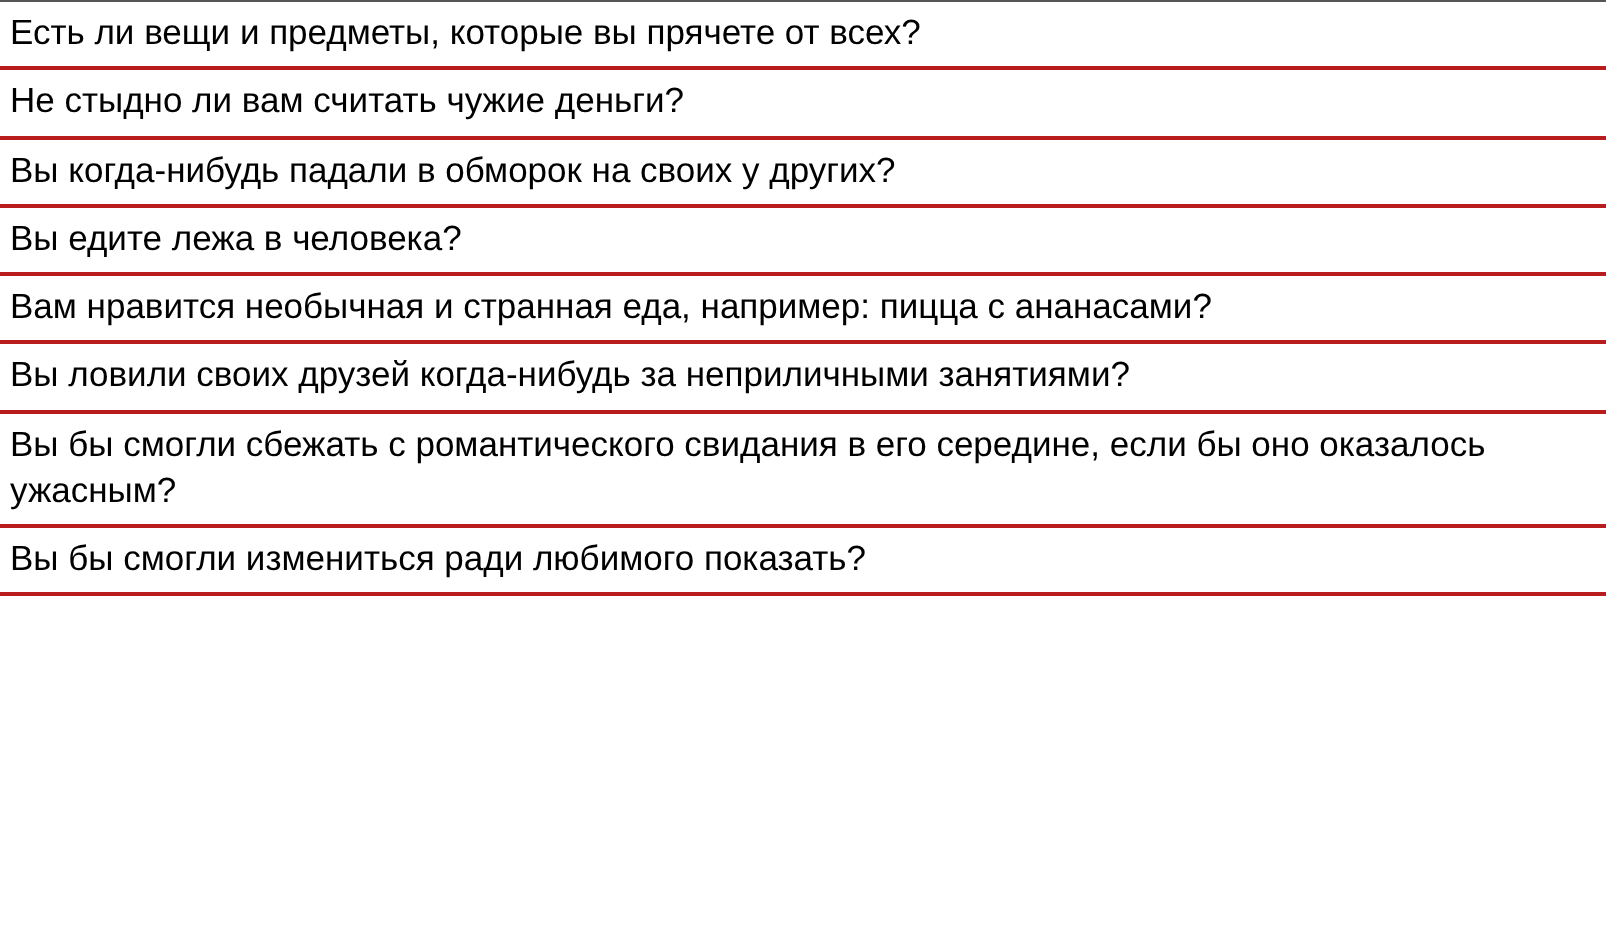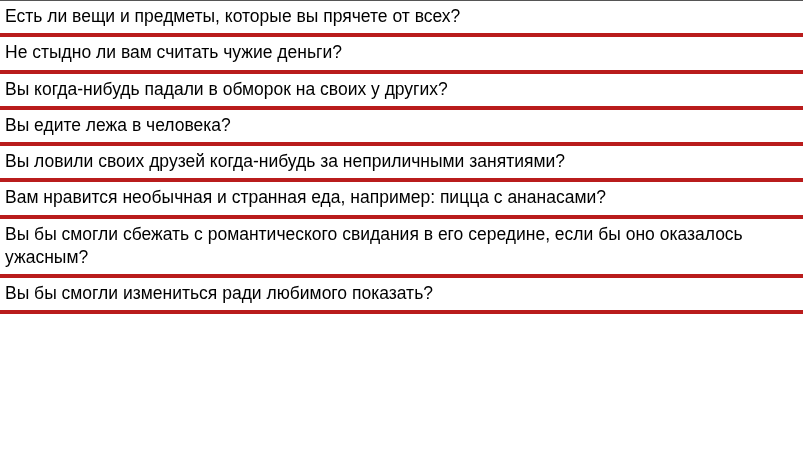--- a/index.html
+++ b/index.html
@@ -13,21 +13,21 @@
     font-family: "Liberation Sans", sans-serif;
     color: #000000;
     overflow: hidden;
   }
   .question-table {
     width: 803px;
     border-collapse: collapse;
     table-layout: fixed;
   }
   .question-table tr {
-    border-bottom: 4px solid #b91c1c;
+    border-bottom: 2px solid #b91c1c;
     padding-left: 44px;
   }
   .question-table tr:first-child {
     border-top: 1px solid #555555;
   }
   .question-table td {
     padding: 4px 5px 5px 5px;
     font-size: 17.5px;
     line-height: 1.33;
     vertical-align: top;
@@ -46,24 +46,24 @@
     <tr>
       <td>Не стыдно ли вам считать чужие деньги?</td>
     </tr>
     <tr>
       <td>Вы когда-нибудь падали в обморок на своих у других?</td>
     </tr>
     <tr>
       <td>Вы едите лежа в человека?</td>
     </tr>
     <tr>
-      <td>Вы ловили своих друзей когда-нибудь за неприличными занятиями?</td>
+      <td>Вам нравится необычная и странная еда, например: пицца с ананасами?</td>
     </tr>
     <tr>
-      <td>Вам нравится необычная и странная еда, например: пицца с ананасами?</td>
+      <td>Вы ловили своих друзей когда-нибудь за неприличными занятиями?</td>
     </tr>
     <tr>
       <td>Вы бы смогли сбежать с романтического свидания в его середине, если бы оно оказалось ужасным?</td>
     </tr>
     <tr>
       <td>Вы бы смогли измениться ради любимого показать?</td>
     </tr>
   </tbody>
 </table>
 

